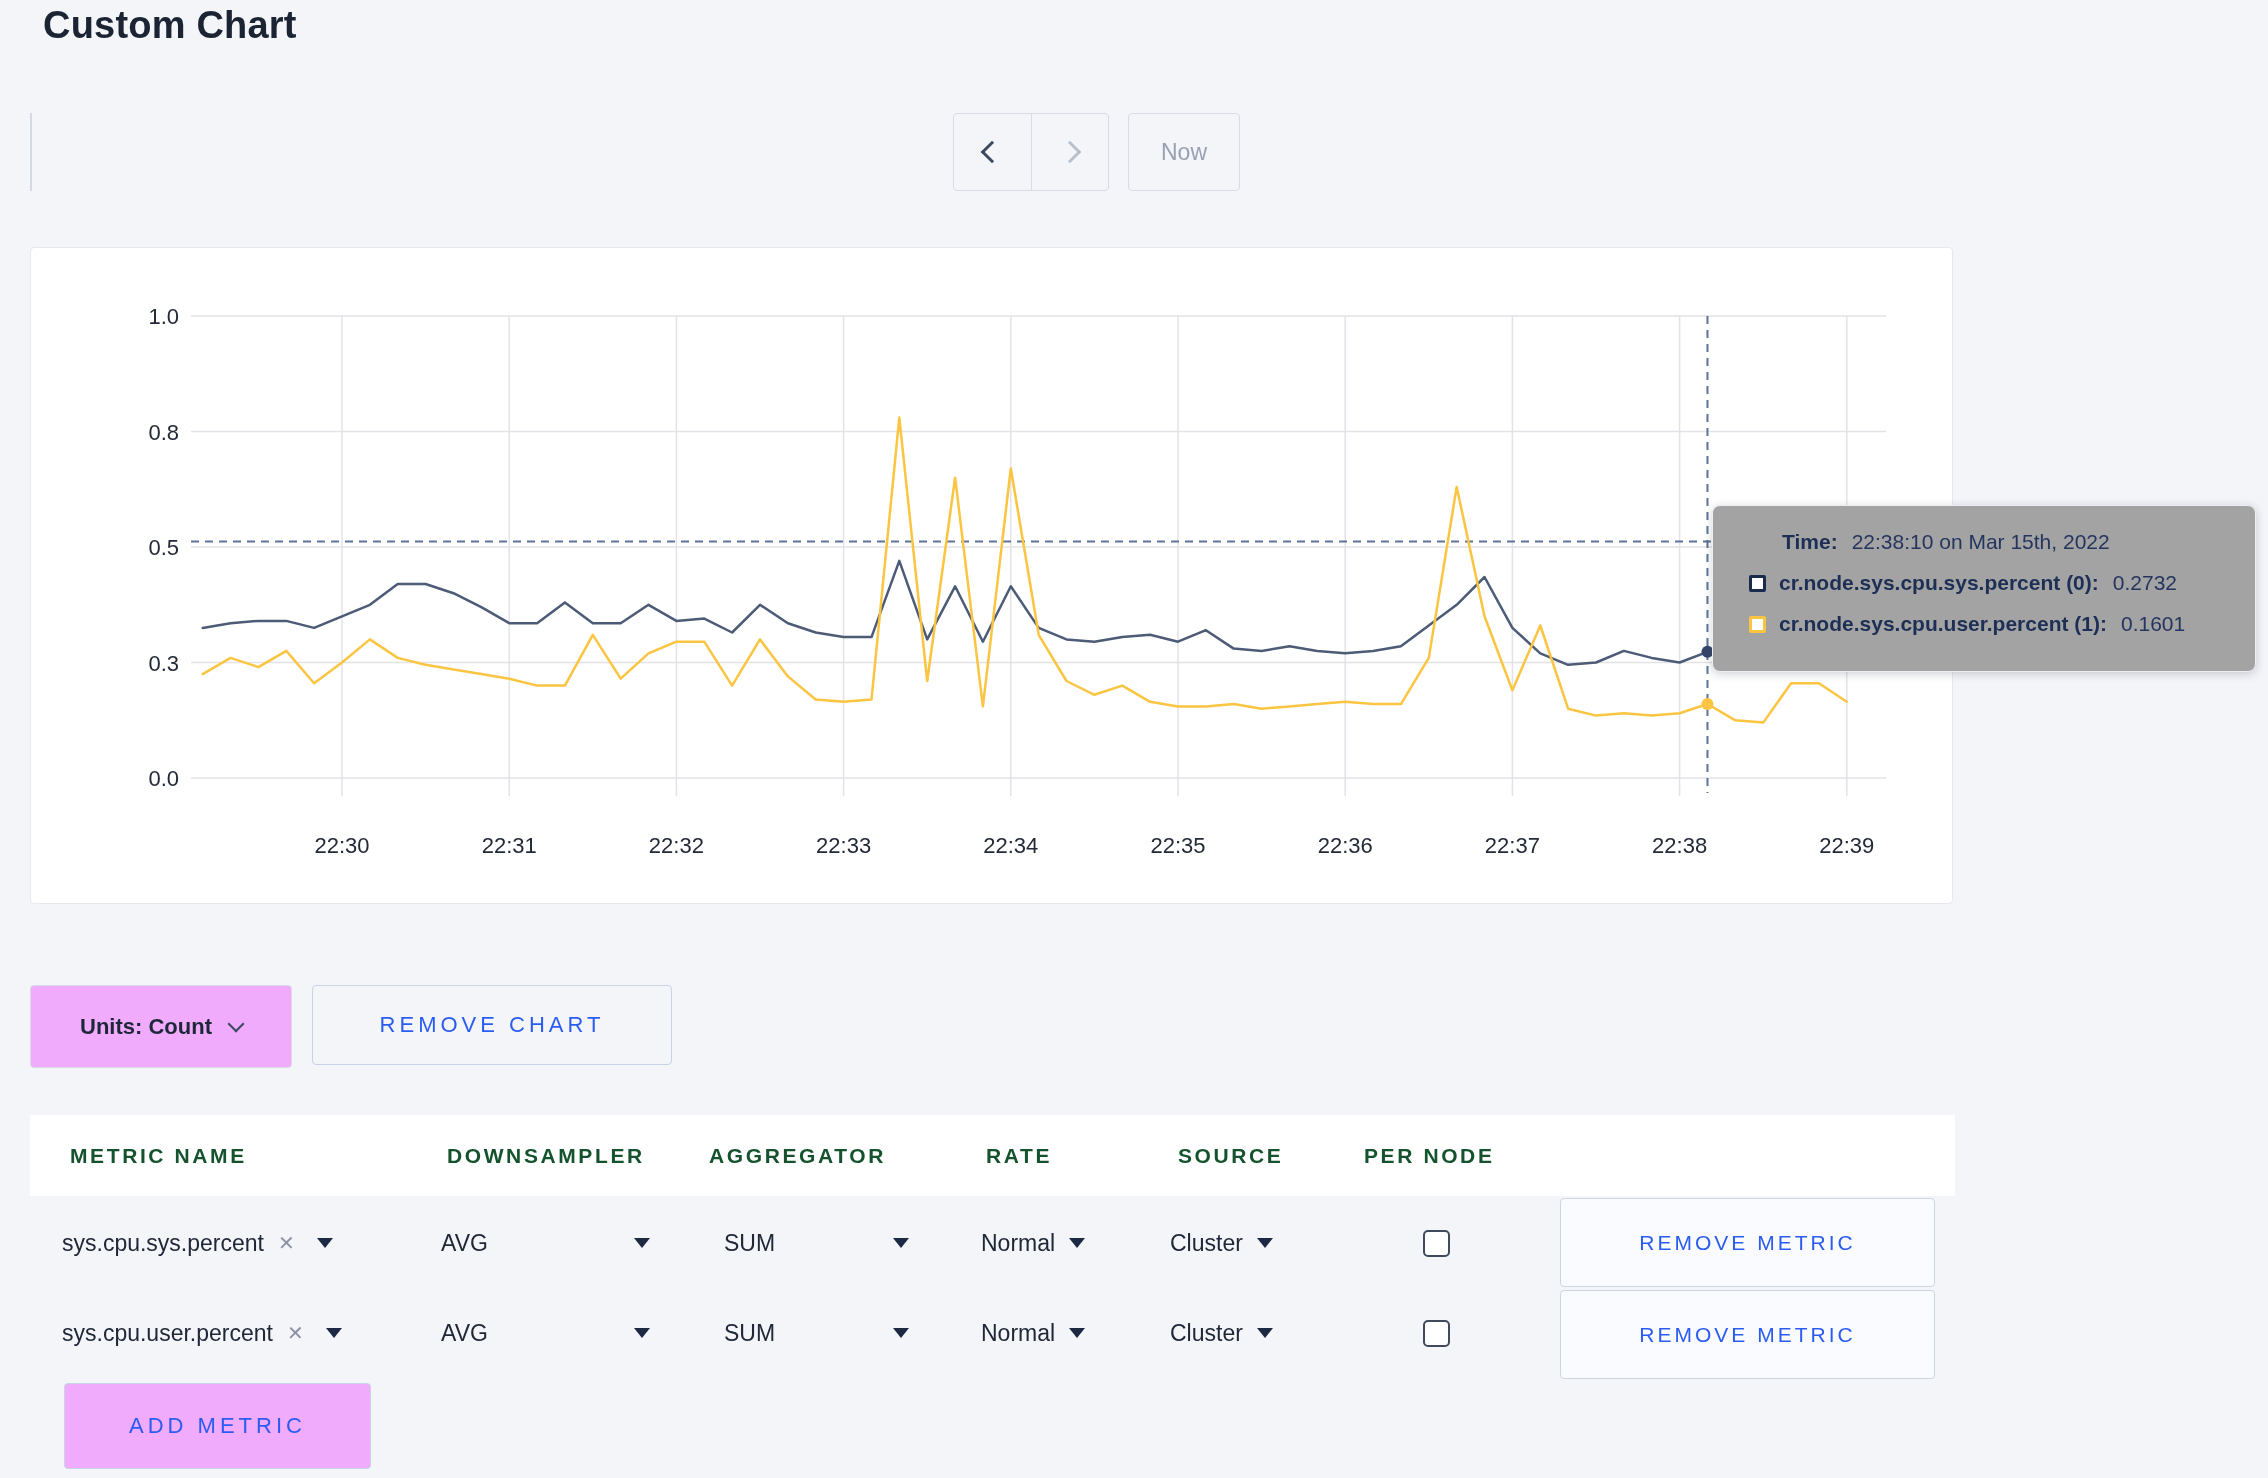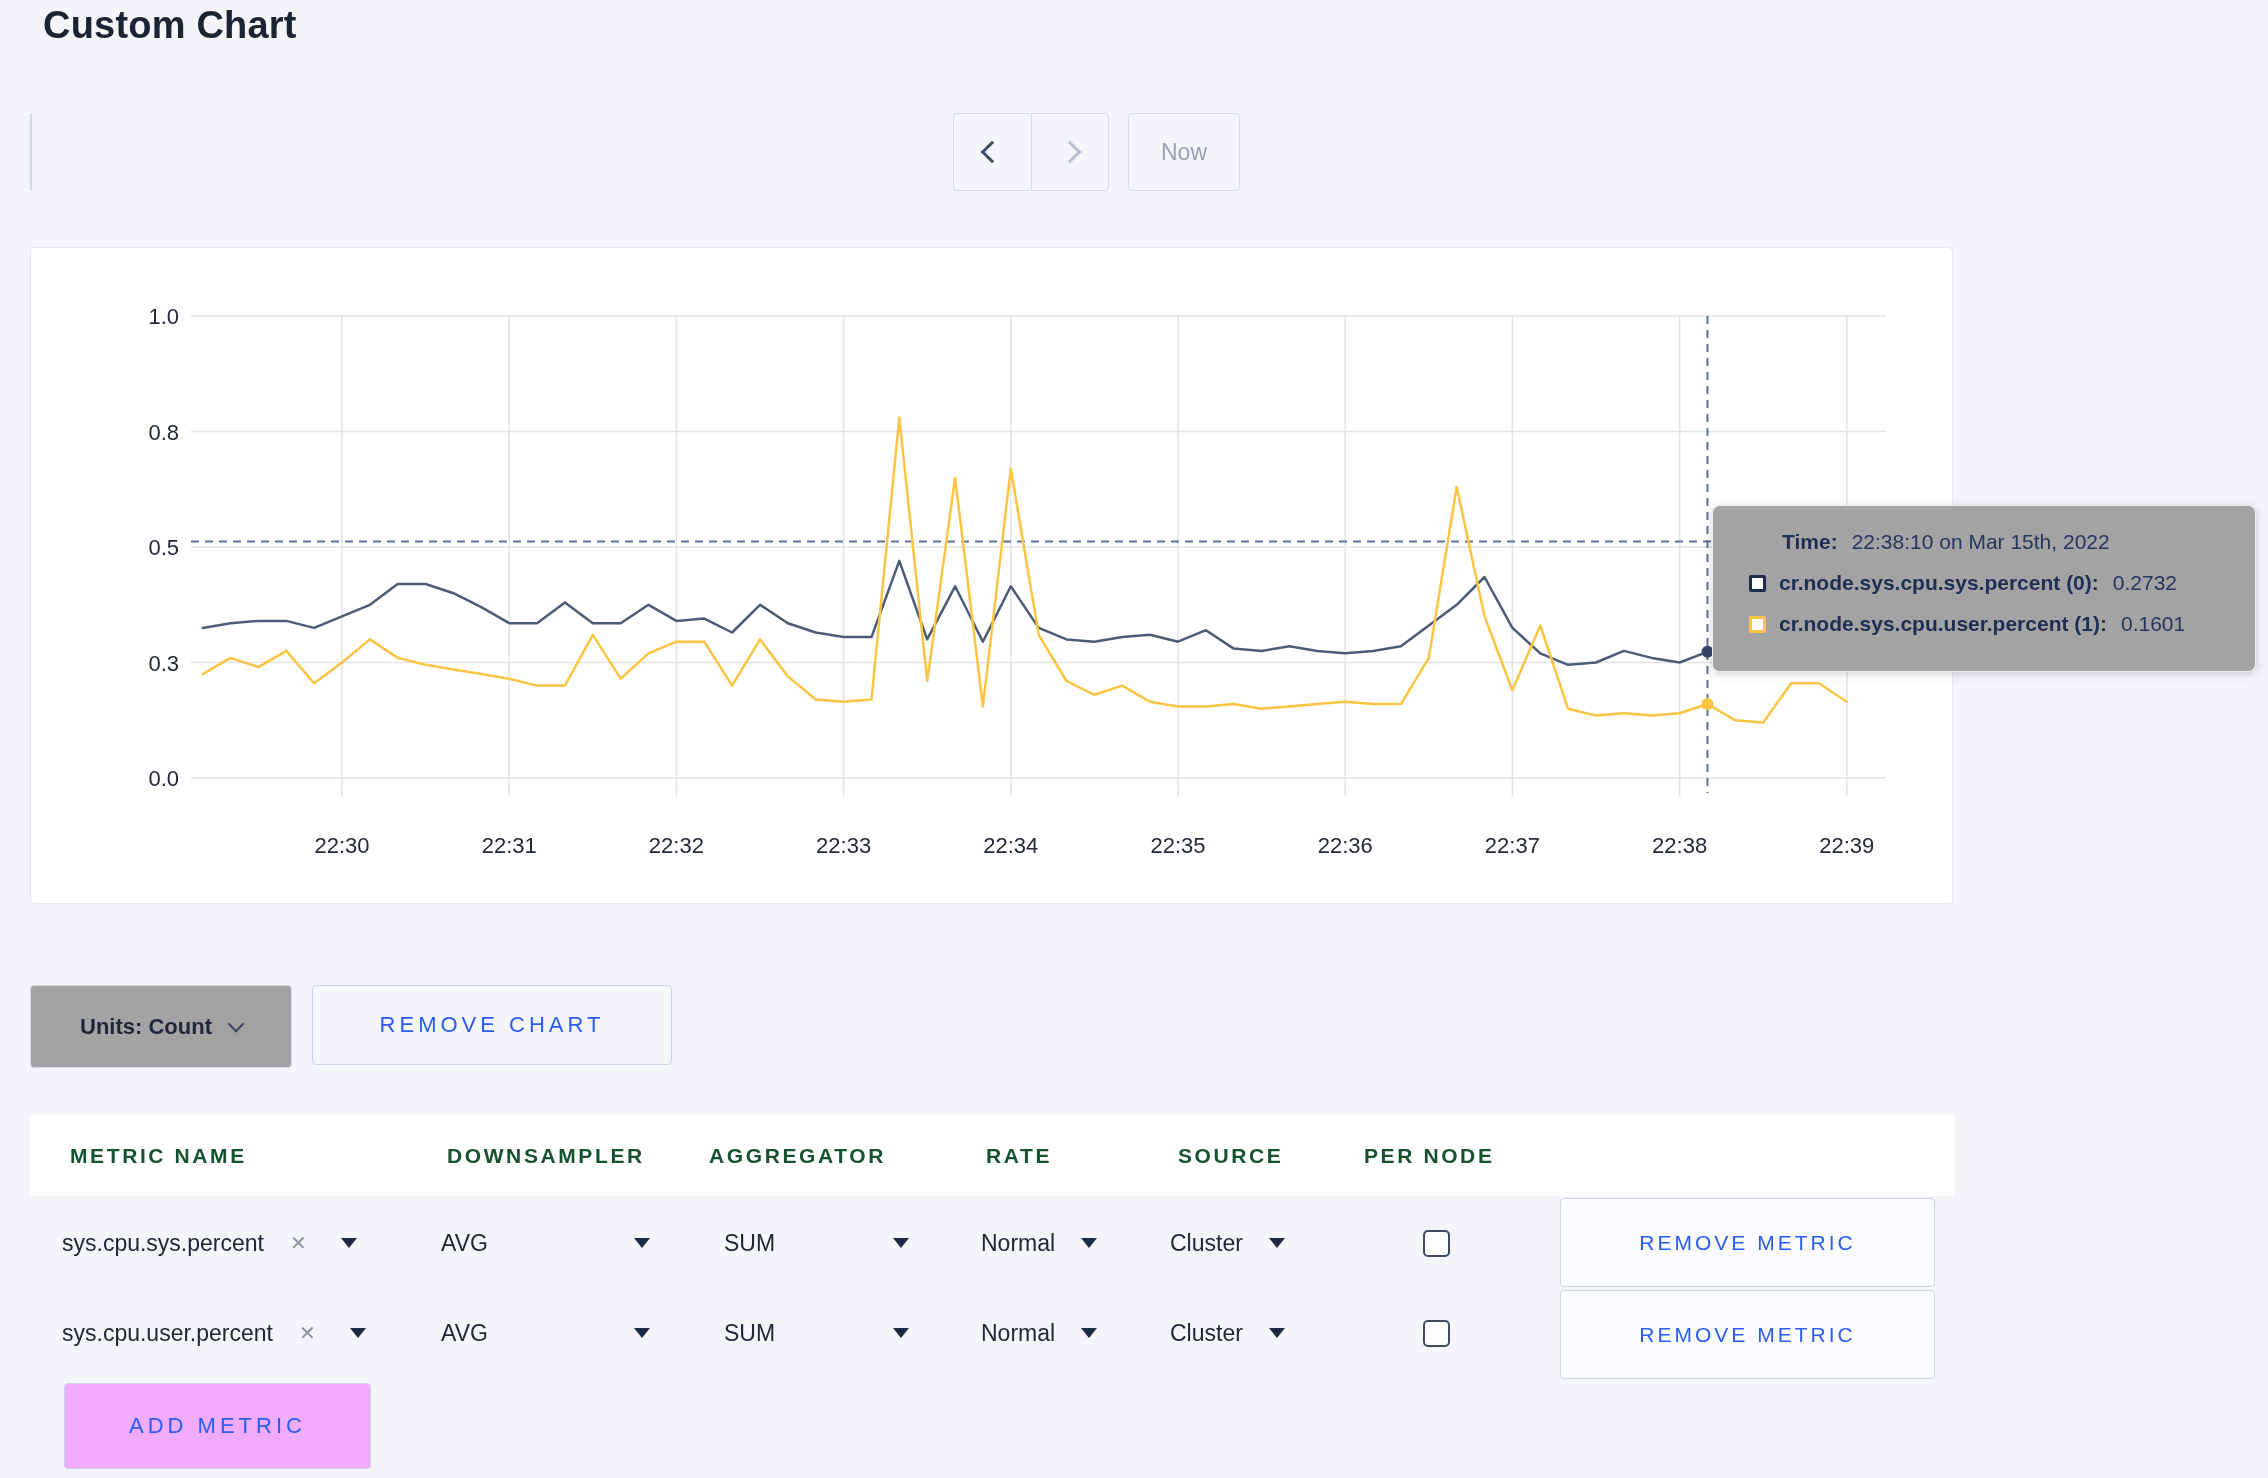--- a/index.html
+++ b/index.html
@@ -31,28 +31,28 @@
 
   
   #chart-tooltip{left:1712px;top:505px;width:544px;height:167px;background:#a3a3a3;border:1px solid #eceef3;border-radius:8px;box-shadow:0 2px 10px rgba(30,40,60,.22);box-sizing:border-box;padding:24px 0 0 36px;z-index:20;font-size:21px;color:#1e3056;}
   .tt-row{display:flex;align-items:center;margin-bottom:17px;white-space:nowrap;}
   .tt-swatch{width:17px;height:17px;border-radius:2px;background:#fff;margin-right:13px;flex:0 0 auto;box-sizing:border-box;}
   .tt-label{font-weight:bold;color:#1d2f55;}
   .tt-value{margin-left:14px;color:#24355e;}
   #tt-time-row .tt-label{margin-left:33px;}
 
   
-  #units-button{left:30px;top:985px;width:262px;height:83px;background:#a3a3a3;border:1px solid #d6dbe5;border-radius:4px;display:flex;align-items:center;justify-content:center;box-sizing:border-box;font-size:22px;font-weight:bold;color:#1e2737;}
+  #units-button{left:30px;top:985px;width:262px;height:83px;background:#f0abfc;border:1px solid #d6dbe5;border-radius:4px;display:flex;align-items:center;justify-content:center;box-sizing:border-box;font-size:22px;font-weight:bold;color:#1e2737;}
   #units-button .chev{width:10px;height:10px;border-width:2.5px;margin-left:18px;margin-top:-6px;}
   #remove-chart-button{left:312px;top:985px;width:360px;height:80px;font-size:22px;}
 
   
   #table-header{left:30px;top:1115px;width:1925px;height:81px;background:#fff;}
   .th{position:absolute;top:0;height:81px;display:flex;align-items:center;font-size:21px;font-weight:600;letter-spacing:2.6px;color:#14532d;}
-  .cell{position:absolute;display:flex;align-items:center;font-size:23px;color:#202838;white-space:nowrap;gap:12px;}
+  .cell{position:absolute;display:flex;align-items:center;font-size:23px;color:#202838;white-space:nowrap;}
   .row-y0{top:1204px;height:78px;}
   .row-y1{top:1294px;height:78px;}
   .x-icon{color:#8b93a3;font-size:20px;margin-left:14px;}
   .tri{width:0;height:0;border-left:8px solid transparent;border-right:8px solid transparent;border-top:10px solid #1d2942;display:inline-block;}
   .checkbox{position:absolute;width:27px;height:27px;border:2px solid #3f4a5f;border-radius:5px;background:#fff;box-sizing:border-box;}
   .remove-metric-btn{position:absolute;left:1560px;width:375px;height:89px;font-size:21px;letter-spacing:3px;background:#fafbfe;border:1px solid #cdd5e4;border-radius:4px;display:flex;align-items:center;justify-content:center;color:#2b5cf2;font-weight:500;cursor:pointer;box-sizing:border-box;}
   #add-metric-button{left:64px;top:1383px;width:307px;height:86px;font-size:22px;background:#f0abfc;}
 </style>
 </head>
 <body>

